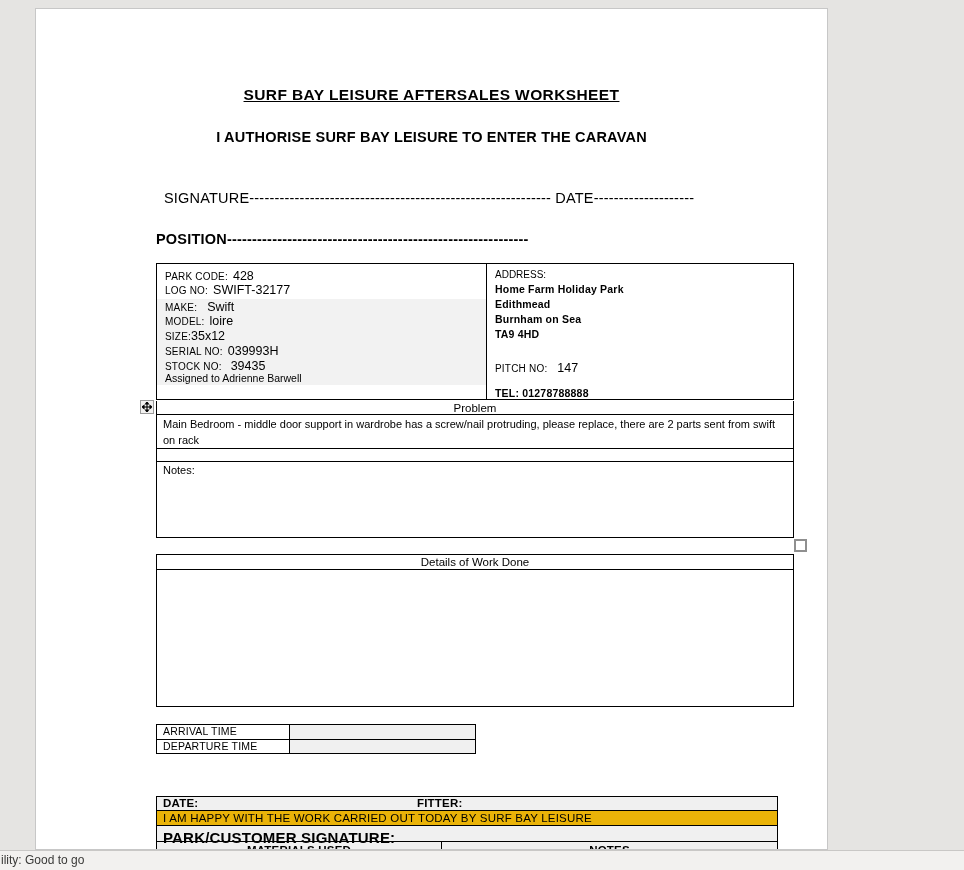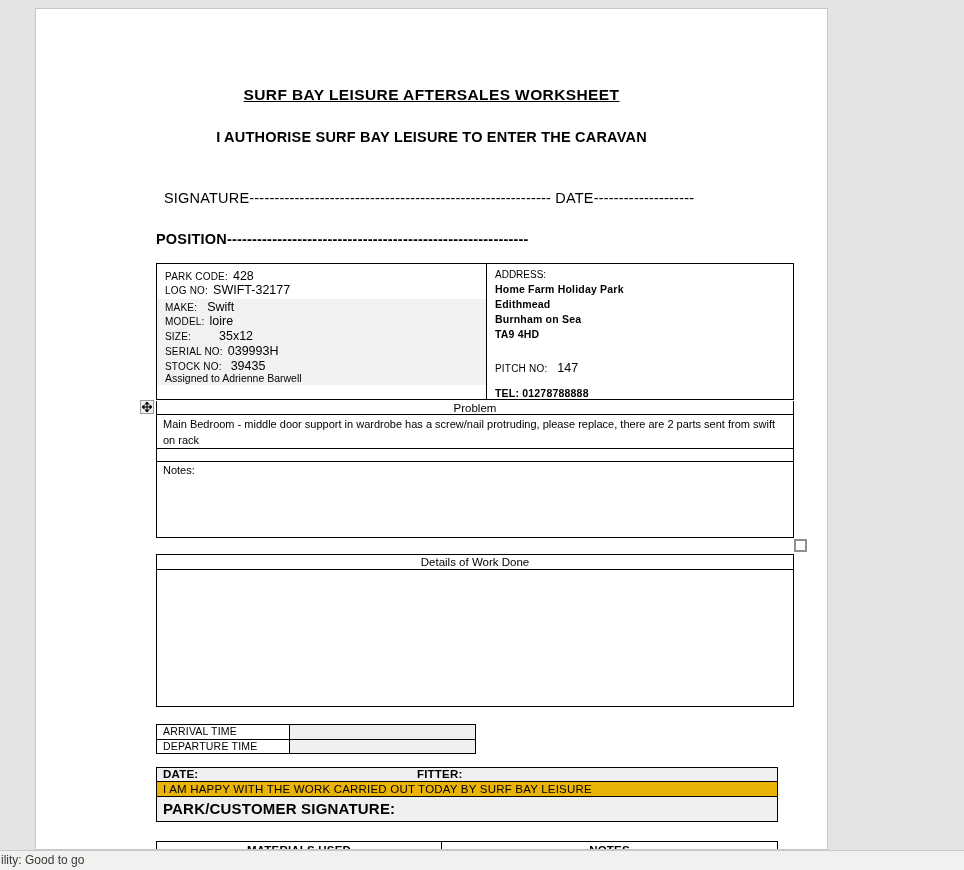--- a/index.html
+++ b/index.html
@@ -132,21 +132,21 @@
   .times-row + .times-row { border-top: 1px solid #000; }
   .times-label {
     width: 133px; border-right: 1px solid #000;
     font-size: 10.5px; line-height: 13px; padding-left: 6px;
     letter-spacing: 0.2px;
   }
   .times-value { flex: 1; background: #f0f0f0; }
 
   
   .signoff-table {
-    position: absolute; left: 120px; top: 758px;
+    position: absolute; left: 120px; top: 787px;
     width: 622px;
     border: 1px solid #000;
   }
   .signoff-row1 {
     position: relative; height: 14px; line-height: 13px;
     background: #f0f0f0; border-bottom: 1px solid #000;
     font-size: 11.5px; font-weight: bold; padding-left: 6px;
     letter-spacing: 0.2px;
   }
   .fitter-label { position: absolute; left: 260px; top: 0; }
@@ -218,21 +218,21 @@
           <span class="lbl">LOG NO:</span><span class="val">SWIFT-32177</span>
         </div>
         <div class="shaded-block">
           <div class="info-row rs" style="height:14px;line-height:14px;">
             <span class="lbl">MAKE:</span><span class="val" style="margin-left:10px;">Swift</span>
           </div>
           <div class="info-row rs" style="height:14px;line-height:14px;">
             <span class="lbl">MODEL:</span><span class="val">loire</span>
           </div>
           <div class="info-row rs">
-            <span class="lbl">SIZE:</span><span class="val" style="margin-left:28px;">35x12</span>
+            <span class="lbl">SIZE:</span><span class="val" style="margin-left:0;">35x12</span>
           </div>
           <div class="info-row rs">
             <span class="lbl">SERIAL NO:</span><span class="val">039993H</span>
           </div>
           <div class="info-row rs">
             <span class="lbl">STOCK NO:</span><span class="val" style="margin-left:9px;">39435</span>
           </div>
           <div class="info-row rs-last">Assigned to Adrienne Barwell</div>
         </div>
       </div>

